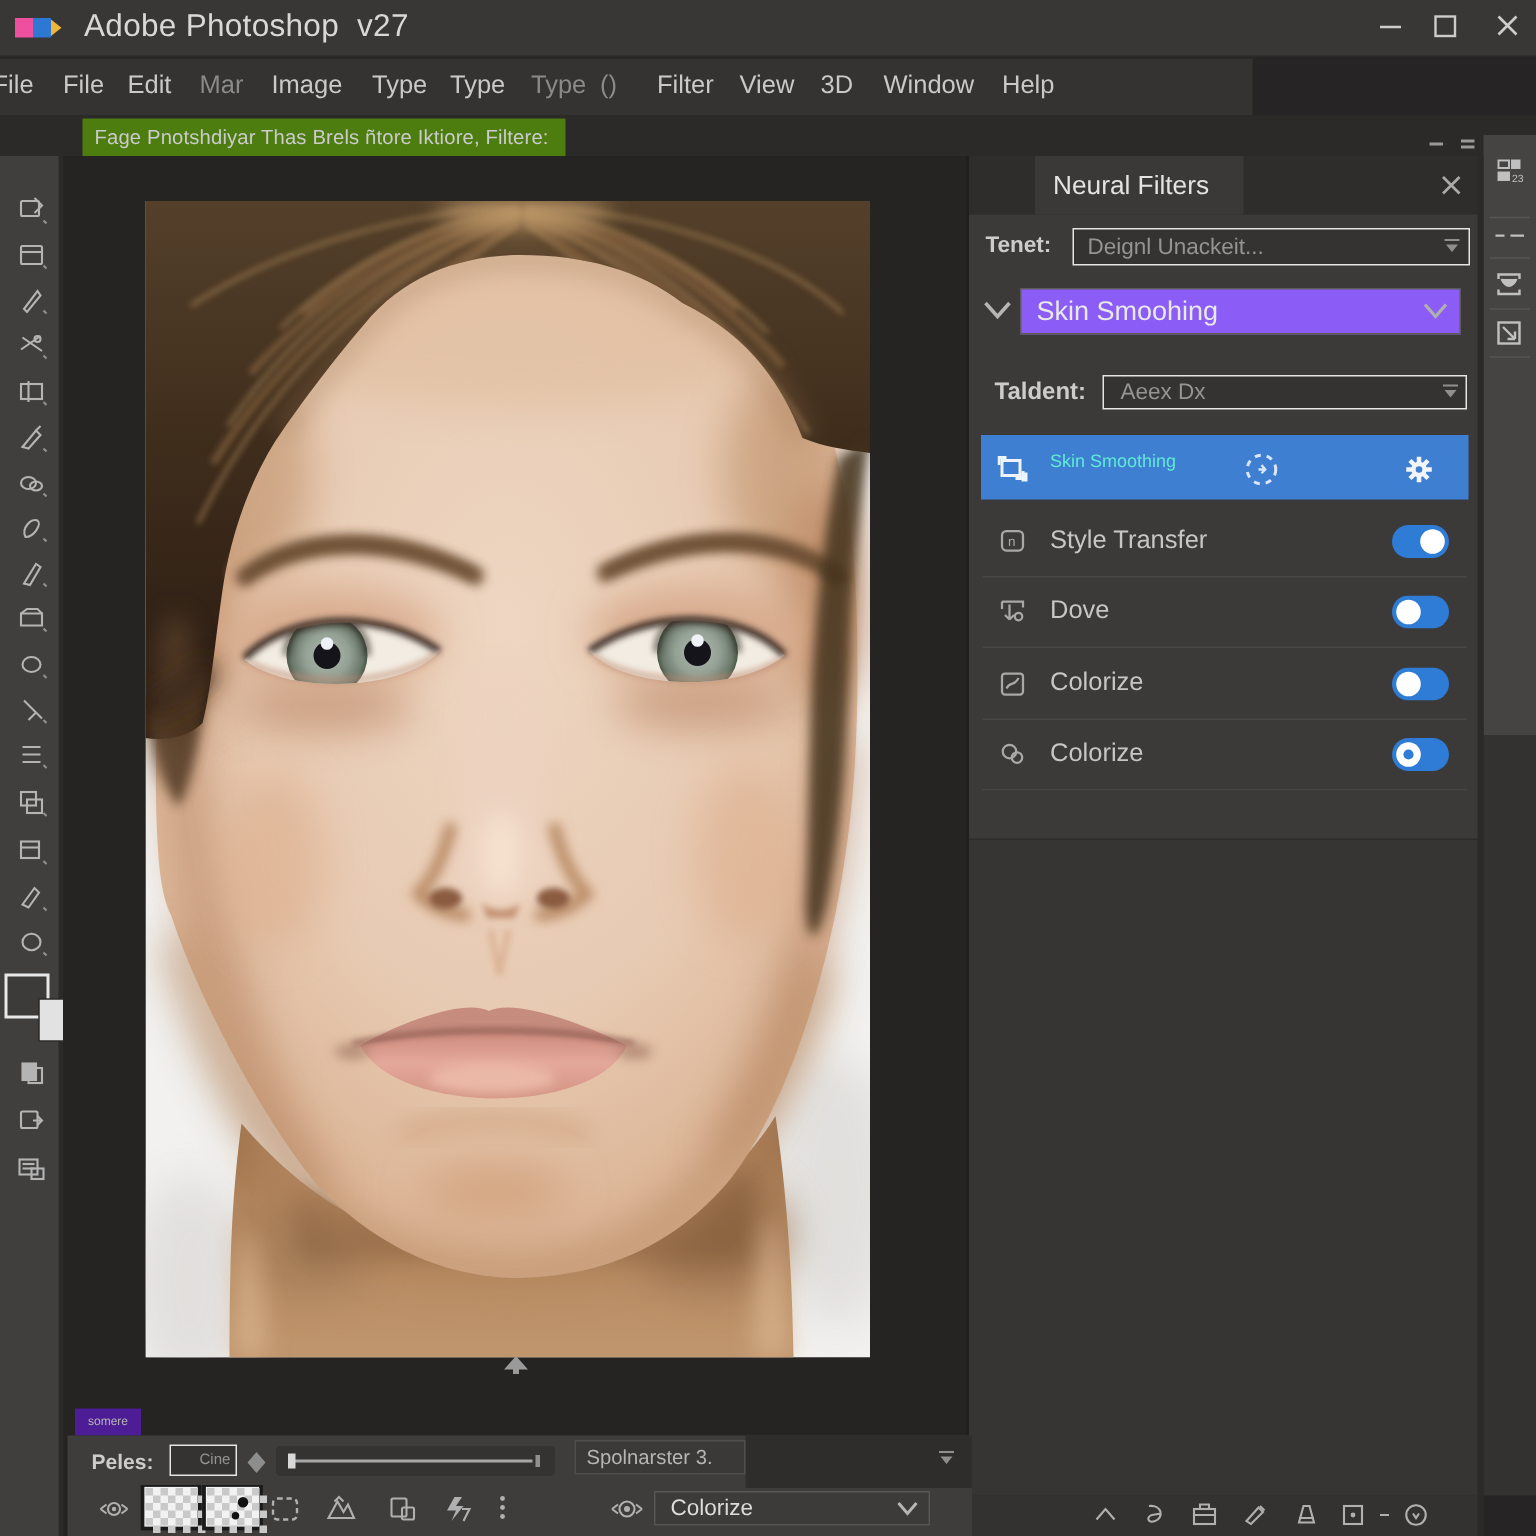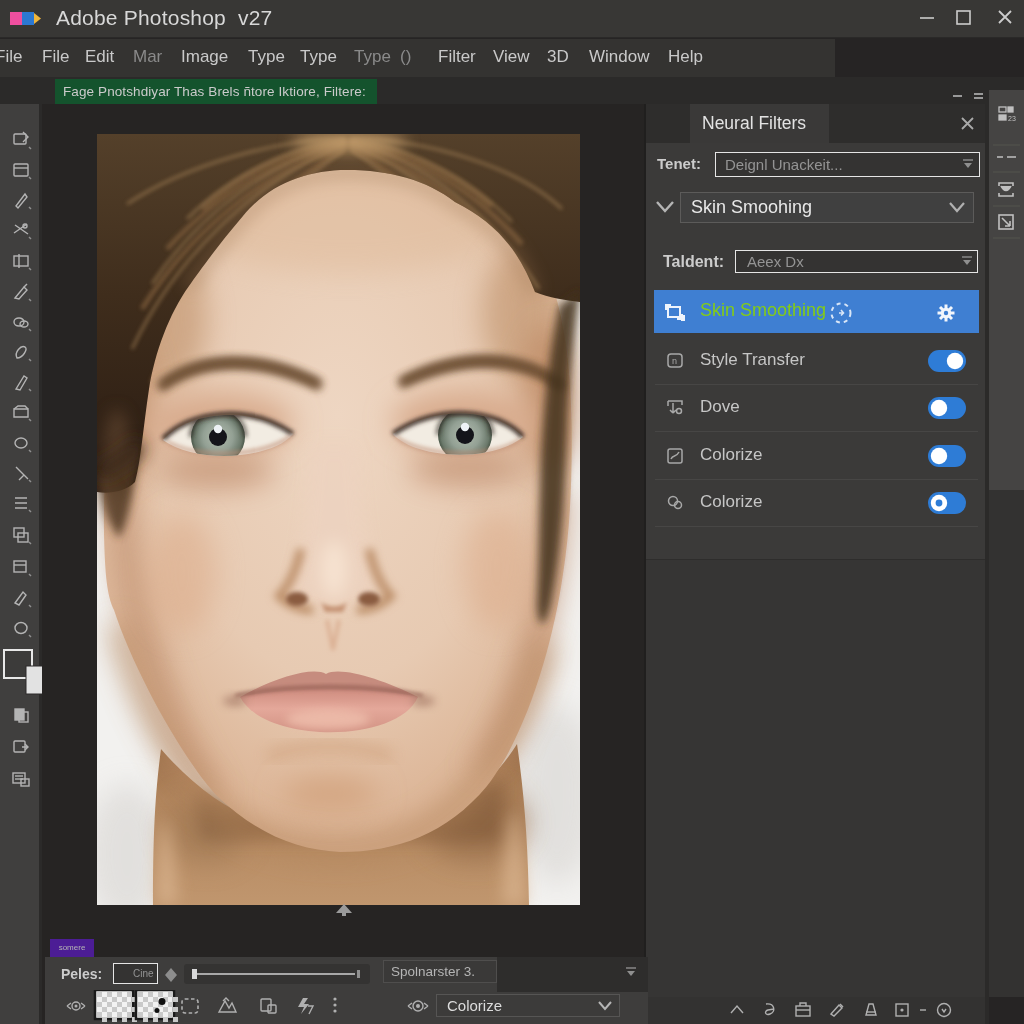--- a/index.html
+++ b/index.html
@@ -12,21 +12,21 @@
   #titlebar { left:0; top:0; width:1024px; height:38px; background:#383735; border-bottom:1px solid #2a2928; }
   #title-text { left:56px; top:6px; font-size:21px; color:#d8d8d8; letter-spacing:0.2px;text-align:right; }
 
   
   #menubar { left:0; top:39px; width:835px; height:38px; background:#343331; color:#c9c9c9; font-size:17px; }
   .mi { position:absolute; top:8px; }
   .gray { color:#8a8a8a; }
 
   
   #substrip { left:0; top:77px; width:1024px; height:27px; background:#2b2a29; }
-  #tooltip { left:55px; top:79px; width:322px; height:25px; background:#14532d; color:#cbcbcb;
+  #tooltip { left:55px; top:79px; width:322px; height:25px; background:#4d7c0f; color:#cbcbcb;
      font-size:13.5px; line-height:25px; padding-left:8px; letter-spacing:0.1px; }
 
   
   #canvas { left:42px; top:104px; width:604px; height:920px; background:#262423; }
   #toolbar { left:0; top:104px; width:42px; height:920px; background:#403f3e; border-right:3px solid #2b2a29; }
 
   
   #rpanel { left:646px; top:143px; width:340px; height:854px; background:#3b3a39; }
   #rtabbar { left:646px; top:104px; width:340px; height:39px; background:#2e2d2c; }
   #rtab { left:646px; top:104px; width:139px; height:39px; background:#3a3938; color:#e3e3e3;
@@ -403,40 +403,40 @@
   <div class="abs label" style="left:657px;top:155px">Tenet:</div>
   <div class="abs ddown" style="left:715px;top:152px;width:265px;height:25px;line-height:23px;padding-left:9px">Deignl Unackeit...</div>
   <svg class="abs" style="left:961px;top:158px" width="14" height="12">
     <line x1="2" y1="2" x2="12" y2="2" stroke="#8f8f8f" stroke-width="1.4"></line>
     <path d="M3,5 L7,10 L11,5 Z" fill="#8f8f8f"></path>
   </svg>
 
   <svg class="abs" style="left:655px;top:199px" width="20" height="16">
     <path d="M2,3 L10,12 L18,3" stroke="#b5b5b5" stroke-width="2.4" fill="none"></path>
   </svg>
-  <div class="abs" style="left:680px;top:192px;width:294px;height:31px;background:#404040;border:1px solid #5c5b5a;
+  <div class="abs" style="left:680px;top:192px;width:294px;height:31px;background:#8b5cf6;border:1px solid #5c5b5a;
        color:#e9e9e9;font-size:18px;line-height:29px;padding-left:10px">Skin Smoohing</div>
   <svg class="abs" style="left:948px;top:200px" width="20" height="16">
     <path d="M2,3 L9,11 L16,3" stroke="#b0b0b0" stroke-width="2.2" fill="none"></path>
   </svg>
 
   <div class="abs label" style="left:663px;top:253px;font-size:16px">Taldent:</div>
   <div class="abs ddown" style="left:735px;top:250px;width:243px;height:23px;line-height:21px;padding-left:11px">Aeex Dx</div>
   <svg class="abs" style="left:960px;top:255px" width="14" height="12">
     <line x1="2" y1="2" x2="12" y2="2" stroke="#8f8f8f" stroke-width="1.4"></line>
     <path d="M3,5 L7,10 L11,5 Z" fill="#8f8f8f"></path>
   </svg>
 
   <div class="abs" style="left:654px;top:290px;width:325px;height:43px;background:#3f7fd2"></div>
   <svg class="abs" style="left:665px;top:302px" width="24" height="22">
     <rect x="3" y="5" width="12" height="10" fill="none" stroke="#eef4fc" stroke-width="2"></rect>
     <path d="M1,8 L1,3 L6,3 M17,12 L17,17 L12,17" stroke="#eef4fc" stroke-width="2" fill="none"></path>
     <rect x="16" y="13" width="4" height="6" fill="#eef4fc"></rect>
   </svg>
-  <div class="abs" style="left:700px;top:300px;color:#84cc16;font-size:18px">Skin Smoothing</div>
+  <div class="abs" style="left:700px;top:300px;color:#5eead4;font-size:12px">Skin Smoothing</div>
   <svg class="abs" style="left:828px;top:300px" width="26" height="26">
     <circle cx="13" cy="13" r="9.5" fill="none" stroke="#d9e6f7" stroke-width="2" stroke-dasharray="4 4"></circle>
     <path d="M11,13 L15,13 M13,10 L15.5,13 L13,15.5" stroke="#d9e6f7" stroke-width="1.6" fill="none"></path>
   </svg>
   <svg class="abs" style="left:935px;top:302px" width="22" height="22">
     <g fill="#f2f6fc">
       <circle cx="11" cy="11" r="5.2"></circle>
       <g stroke="#f2f6fc" stroke-width="3">
         <line x1="11" y1="2.5" x2="11" y2="19.5"></line>
         <line x1="2.5" y1="11" x2="19.5" y2="11"></line>

